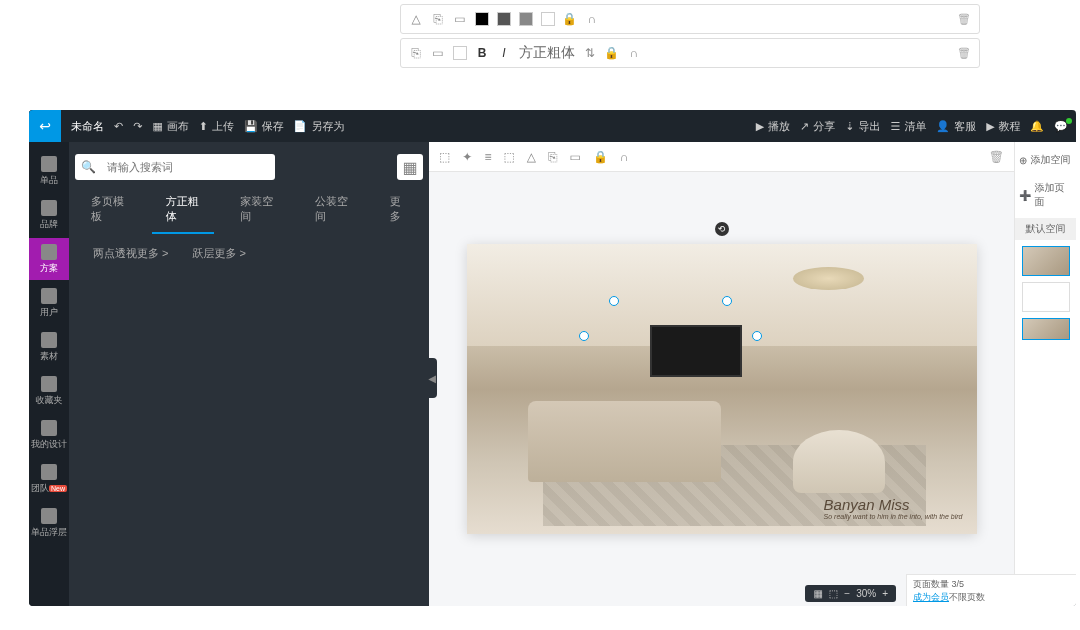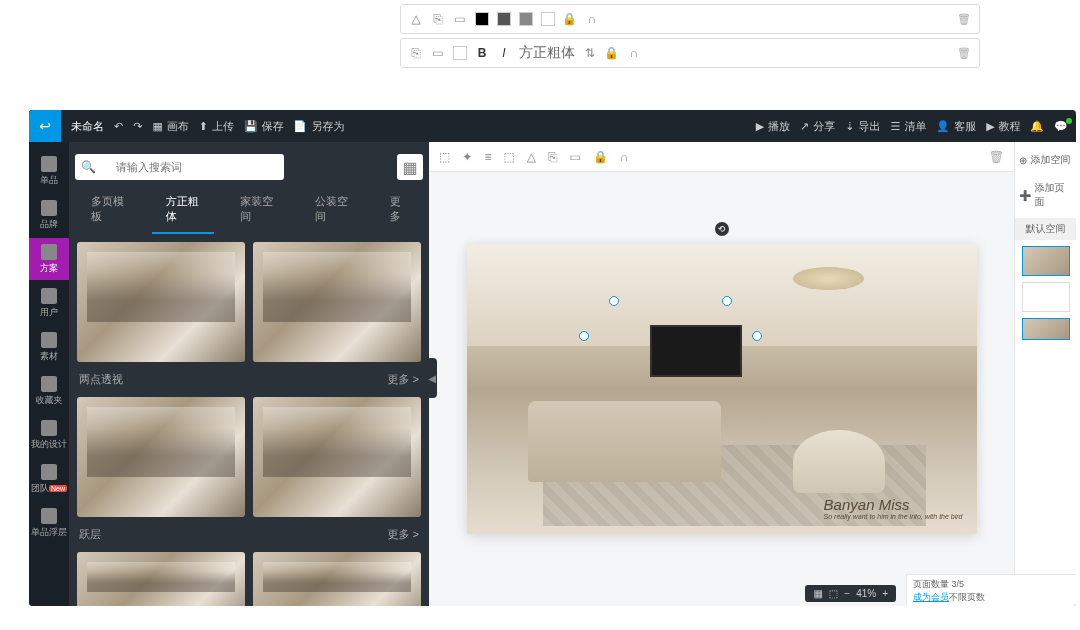--- a/index.html
+++ b/index.html
@@ -30,28 +30,28 @@
 .leftnav .nbtn.active{background:#a21caf;color:#fff}
 .leftnav .ni{width:16px;height:16px;background:#888;border-radius:2px}
 .newtag{background:#e74c3c;font-size:7px;padding:0 2px;border-radius:2px;color:#fff}
 
 
 .sidepanel{width:360px;background:#2a3139;padding-top:38px;display:flex;flex-direction:column;overflow:hidden}
 .searchbar{display:flex;padding:6px;gap:4px}
 .searchbar input{flex:1;height:26px;background:#fff;border:none;border-radius:3px;padding:0 26px 0 8px;font-size:11px}
 .searchbar .srch-wrap{position:relative;flex:1}
 .srch-ico{position:absolute;left:6px;top:6px;color:#aaa;font-size:12px}
-.searchbar input{padding-left:41px}
+.searchbar input{padding-left:32px}
 .grid-ico{width:26px;height:26px;background:#fff;border-radius:3px;display:flex;align-items:center;justify-content:center;color:#888;cursor:pointer}
 
 .tabs{display:flex;gap:12px;padding:0 8px;font-size:11px;color:#aaa}
 .tabs .tab{padding:8px 14px;cursor:pointer}
 .tabs .tab.active{color:#fff;border-bottom:2px solid #0098e5}
 
-.gallery{flex:1;overflow-y:auto;padding:8px;display:flex;flex-direction:column;gap:6px}
+.gallery{flex:1;overflow-y:auto;padding:8px;display:flex;flex-direction:row;gap:6px}
 .row2{display:flex;gap:8px}
 .thumb{flex:1;height:120px;background:linear-gradient(135deg,#d4c9b8,#a89880 40%,#e8e0d4 70%,#8a7d6a);border-radius:3px;position:relative;cursor:pointer}
 .thumb::after{content:"";position:absolute;inset:10px 10px 40px 10px;background:linear-gradient(180deg,rgba(255,255,255,0.3),transparent 30%,rgba(60,50,40,0.4) 70%)}
 .sect-hdr{display:flex;justify-content:space-between;font-size:11px;color:#aaa;padding:4px 2px}
 .more{cursor:pointer}
 
 .handle{position:absolute;left:398px;top:50%;width:10px;height:40px;background:#2a3139;border-radius:0 4px 4px 0;display:flex;align-items:center;justify-content:center;color:#888;font-size:10px;cursor:pointer;z-index:5}
 
 
 .canvas-area{flex:1;background:#f5f6f8;padding-top:32px;position:relative;display:flex;flex-direction:column}
@@ -254,21 +254,21 @@
     <div class="rp-lbl">默认空间</div>
     <div class="rp-thumb"></div>
     <div class="rp-thumb blank"></div>
     <div class="rp-thumb sm"></div>
   </div>
 
   <div class="zoombar">
     <span class="zb">▦</span>
     <span class="zb">⬚</span>
     <span class="zb">−</span>
-    <span>41%</span>
+    <span>30%</span>
     <span class="zb">+</span>
   </div>
 
   <div class="statusbar">
     <span>页面数量 3/5</span>
     <span><a>成为会员</a><span>不限页数</span></span>
   </div>
 
 </div>
 

